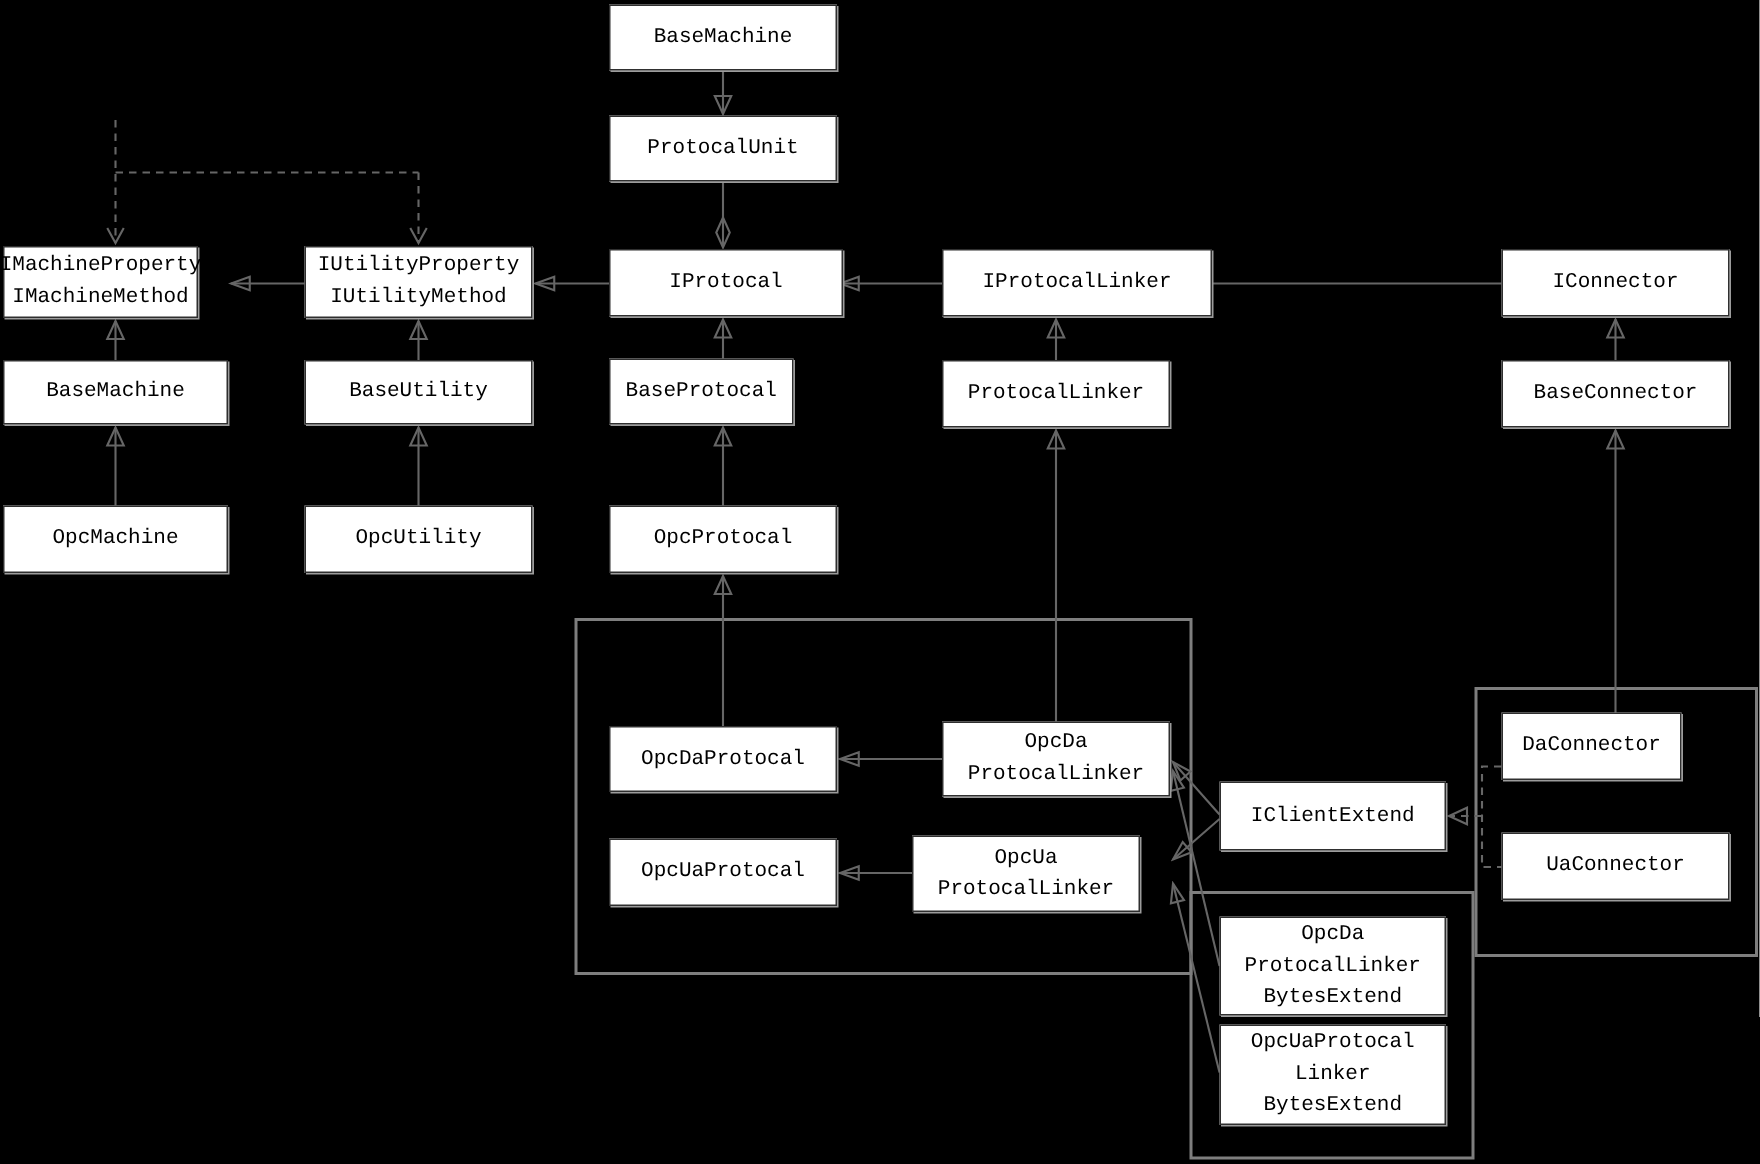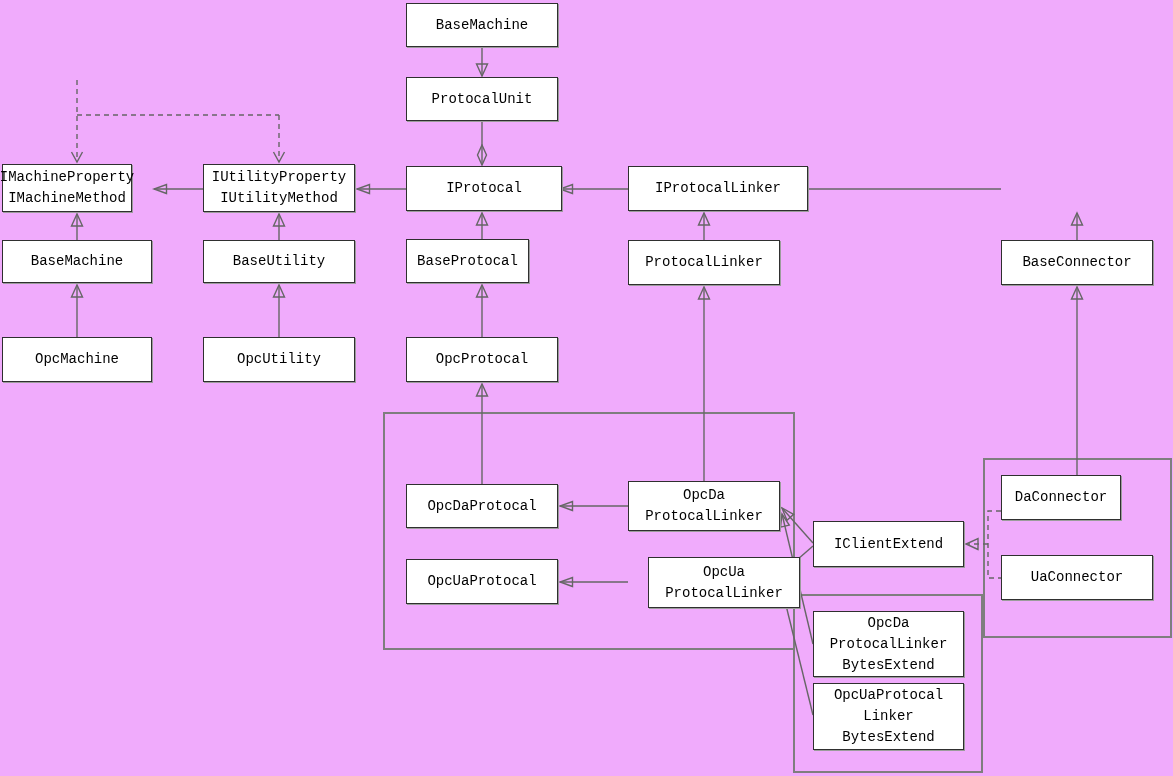--- a/index.html
+++ b/index.html
@@ -1,17 +1,17 @@
 <!DOCTYPE html>
 <html><head>
 <meta charset="utf-8">
 <style>
   html,body{margin:0;padding:0;background:#ffffff;}
   .canvas{
-    position:relative;width:1173px;height:776px;background:#f0abfc;
+    position:relative;width:1173px;height:776px;background:#000000;
     font-family:"Liberation Mono","DejaVu Sans Mono",monospace;
     overflow:hidden;
   }
   .node{
     position:absolute;box-sizing:border-box;background:#ffffff;
     border:1px solid #2f2f2f;box-shadow:1px 1px 0 #9c9c9c;
     display:flex;align-items:center;justify-content:center;
     text-align:center;font-size:14px;line-height:21px;color:#000;
     white-space:pre-line;z-index:3;
   }
@@ -81,41 +81,42 @@
     <path d="M813,715 L782,589" marker-end="url(#mF)"></path>
 
     <path class="dashed" d="M1001,511 H988 V578 H1001"></path>
     <path class="dashed" d="M988,544 H966" marker-end="url(#mT)"></path>
   </svg>
 
   <div class="node" style="left:406px;top:3px;width:152px;height:44px">BaseMachine</div>
   <div class="node" style="left:406px;top:77px;width:152px;height:44px">ProtocalUnit</div>
   <div class="node" style="left:406px;top:166px;width:156px;height:45px">IProtocal</div>
   <div class="node" style="left:628px;top:166px;width:180px;height:45px">IProtocalLinker</div>
+  <div class="node" style="left:1001px;top:166px;width:152px;height:45px">IConnector</div>
 
   <div class="node" style="left:2px;top:164px;width:130px;height:48px">IMachineProperty
 IMachineMethod</div>
   <div class="node" style="left:203px;top:164px;width:152px;height:48px">IUtilityProperty
 IUtilityMethod</div>
 
   <div class="node" style="left:2px;top:240px;width:150px;height:43px">BaseMachine</div>
   <div class="node" style="left:2px;top:337px;width:150px;height:45px">OpcMachine</div>
   <div class="node" style="left:203px;top:240px;width:152px;height:43px">BaseUtility</div>
   <div class="node" style="left:203px;top:337px;width:152px;height:45px">OpcUtility</div>
 
   <div class="node" style="left:406px;top:239px;width:123px;height:44px">BaseProtocal</div>
   <div class="node" style="left:406px;top:337px;width:152px;height:45px">OpcProtocal</div>
   <div class="node" style="left:628px;top:240px;width:152px;height:45px">ProtocalLinker</div>
   <div class="node" style="left:1001px;top:240px;width:152px;height:45px">BaseConnector</div>
 
   <div class="node" style="left:406px;top:484px;width:152px;height:44px">OpcDaProtocal</div>
   <div class="node" style="left:406px;top:559px;width:152px;height:45px">OpcUaProtocal</div>
   <div class="node" style="left:628px;top:481px;width:152px;height:50px">OpcDa
 ProtocalLinker</div>
-  <div class="node" style="left:648px;top:557px;width:152px;height:51px">OpcUa
+  <div class="node" style="left:608px;top:557px;width:152px;height:51px">OpcUa
 ProtocalLinker</div>
 
   <div class="node" style="left:813px;top:521px;width:151px;height:46px">IClientExtend</div>
   <div class="node" style="left:1001px;top:475px;width:120px;height:45px">DaConnector</div>
   <div class="node" style="left:1001px;top:555px;width:152px;height:45px">UaConnector</div>
 
   <div class="node" style="left:813px;top:611px;width:151px;height:66px">OpcDa
 ProtocalLinker
 BytesExtend</div>
   <div class="node" style="left:813px;top:683px;width:151px;height:67px">OpcUaProtocal

